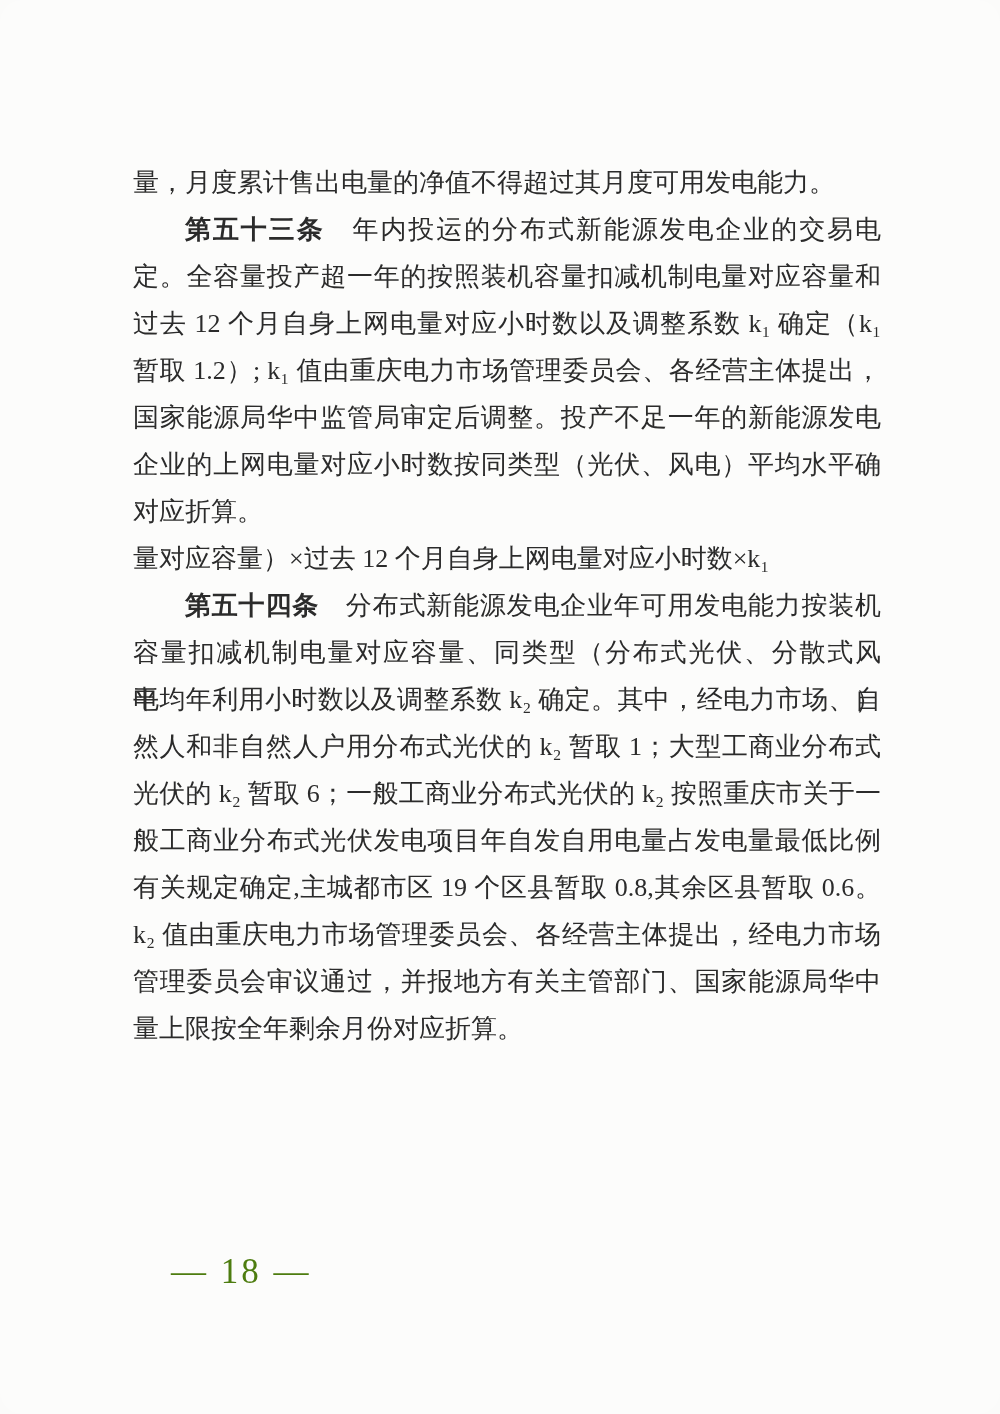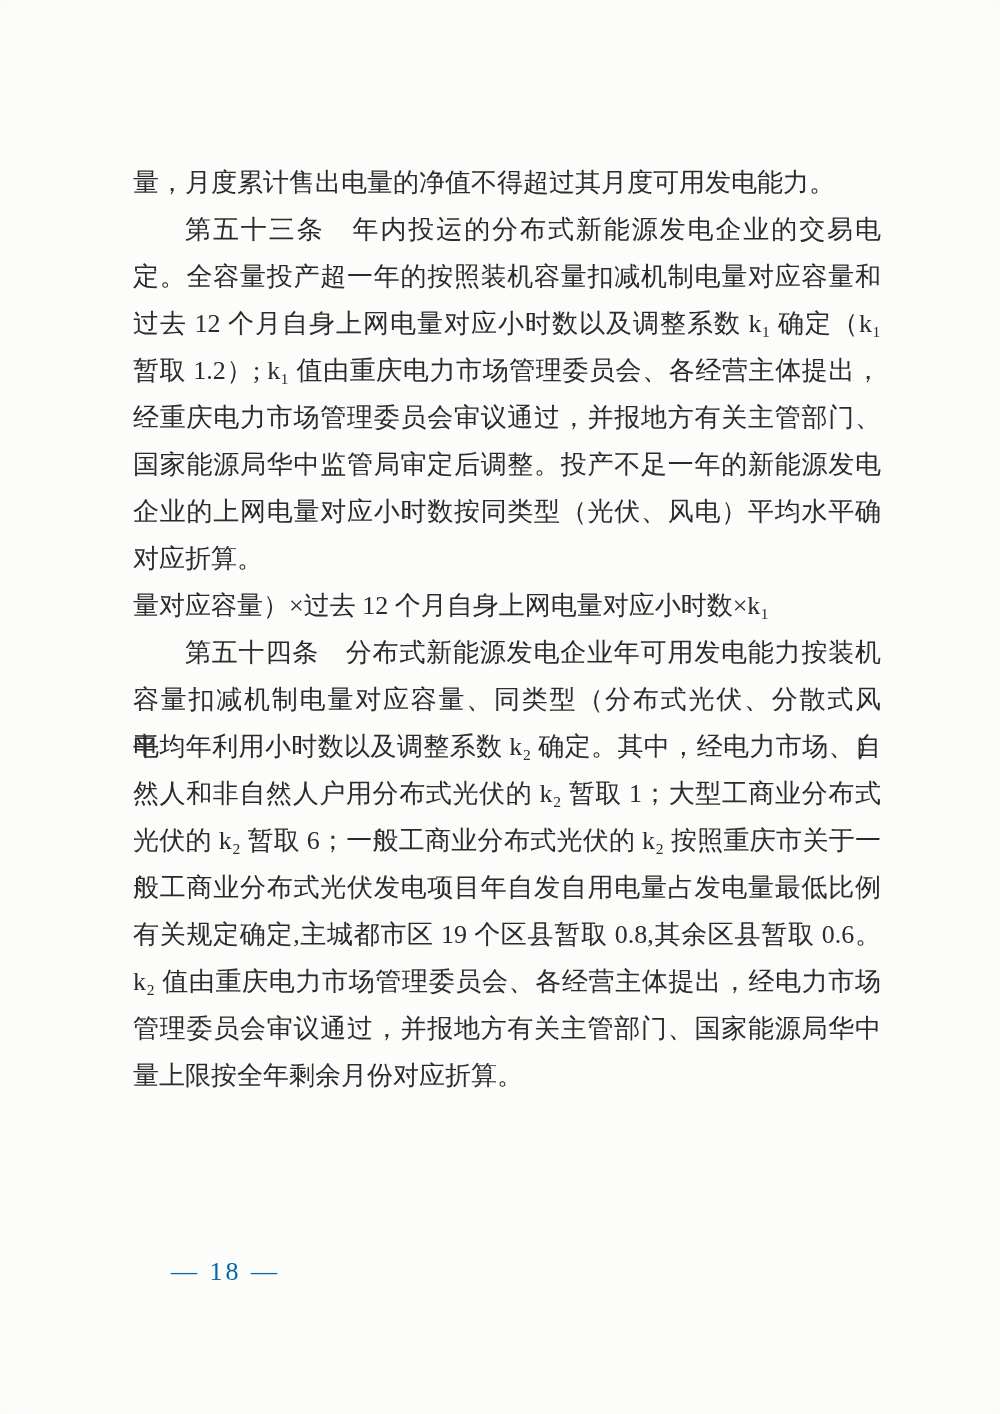--- a/index.html
+++ b/index.html
@@ -30,44 +30,43 @@
   }
   .line.justify {
     white-space: normal;
     text-align: justify;
     text-align-last: justify;
   }
   .line.indent {
     text-indent: 52px;
   }
   .seg-bold {
-    font-weight: normal;
+    font-weight: bold;
   }
   .footer {
     position: absolute;
     left: 171px;
     top: 1252px;
     height: 40px;
     line-height: 40px;
-    font-size: 26px;
+    font-size: 35px;
     letter-spacing: 3px;
-    color: #0369a1;
+    color: #4d7c0f;
   }
 </style>
 </head>
 <body>
 
 <div class="page">
   <div class="text-block">
       <div class="line"><span>量，月度累计售出电量的净值不得超过其月度可用发电能力。</span></div>
       <div class="line indent justify"><span class="seg-bold">第五十三条</span><span>　年内投运的分布式新能源发电企业的交易电</span></div>
       <div class="line justify"><span>定。全容量投产超一年的按照装机容量扣减机制电量对应容量和</span></div>
       <div class="line justify"><span>过去 12 个月自身上网电量对应小时数以及调整系数 k₁ 确定（k₁</span></div>
       <div class="line justify"><span>暂取 1.2）; k₁ 值由重庆电力市场管理委员会、各经营主体提出，</span></div>
-      <div class="line justify"><span>经重庆电力市场管理委员会审议通过，并报地方有关主管部门、</span></div>
       <div class="line justify"><span>国家能源局华中监管局审定后调整。投产不足一年的新能源发电</span></div>
       <div class="line justify"><span>企业的上网电量对应小时数按同类型（光伏、风电）平均水平确</span></div>
       <div class="line"><span>对应折算。</span></div>
       <div class="line"><span>量对应容量）×过去 12 个月自身上网电量对应小时数×k₁</span></div>
       <div class="line indent justify"><span class="seg-bold">第五十四条</span><span>　分布式新能源发电企业年可用发电能力按装机</span></div>
       <div class="line justify"><span>容量扣减机制电量对应容量、同类型（分布式光伏、分散式风电）</span></div>
       <div class="line justify"><span>平均年利用小时数以及调整系数 k₂ 确定。其中，经电力市场、自</span></div>
       <div class="line justify"><span>然人和非自然人户用分布式光伏的 k₂ 暂取 1；大型工商业分布式</span></div>
       <div class="line justify"><span>光伏的 k₂ 暂取 6；一般工商业分布式光伏的 k₂ 按照重庆市关于一</span></div>
       <div class="line justify"><span>般工商业分布式光伏发电项目年自发自用电量占发电量最低比例</span></div>

